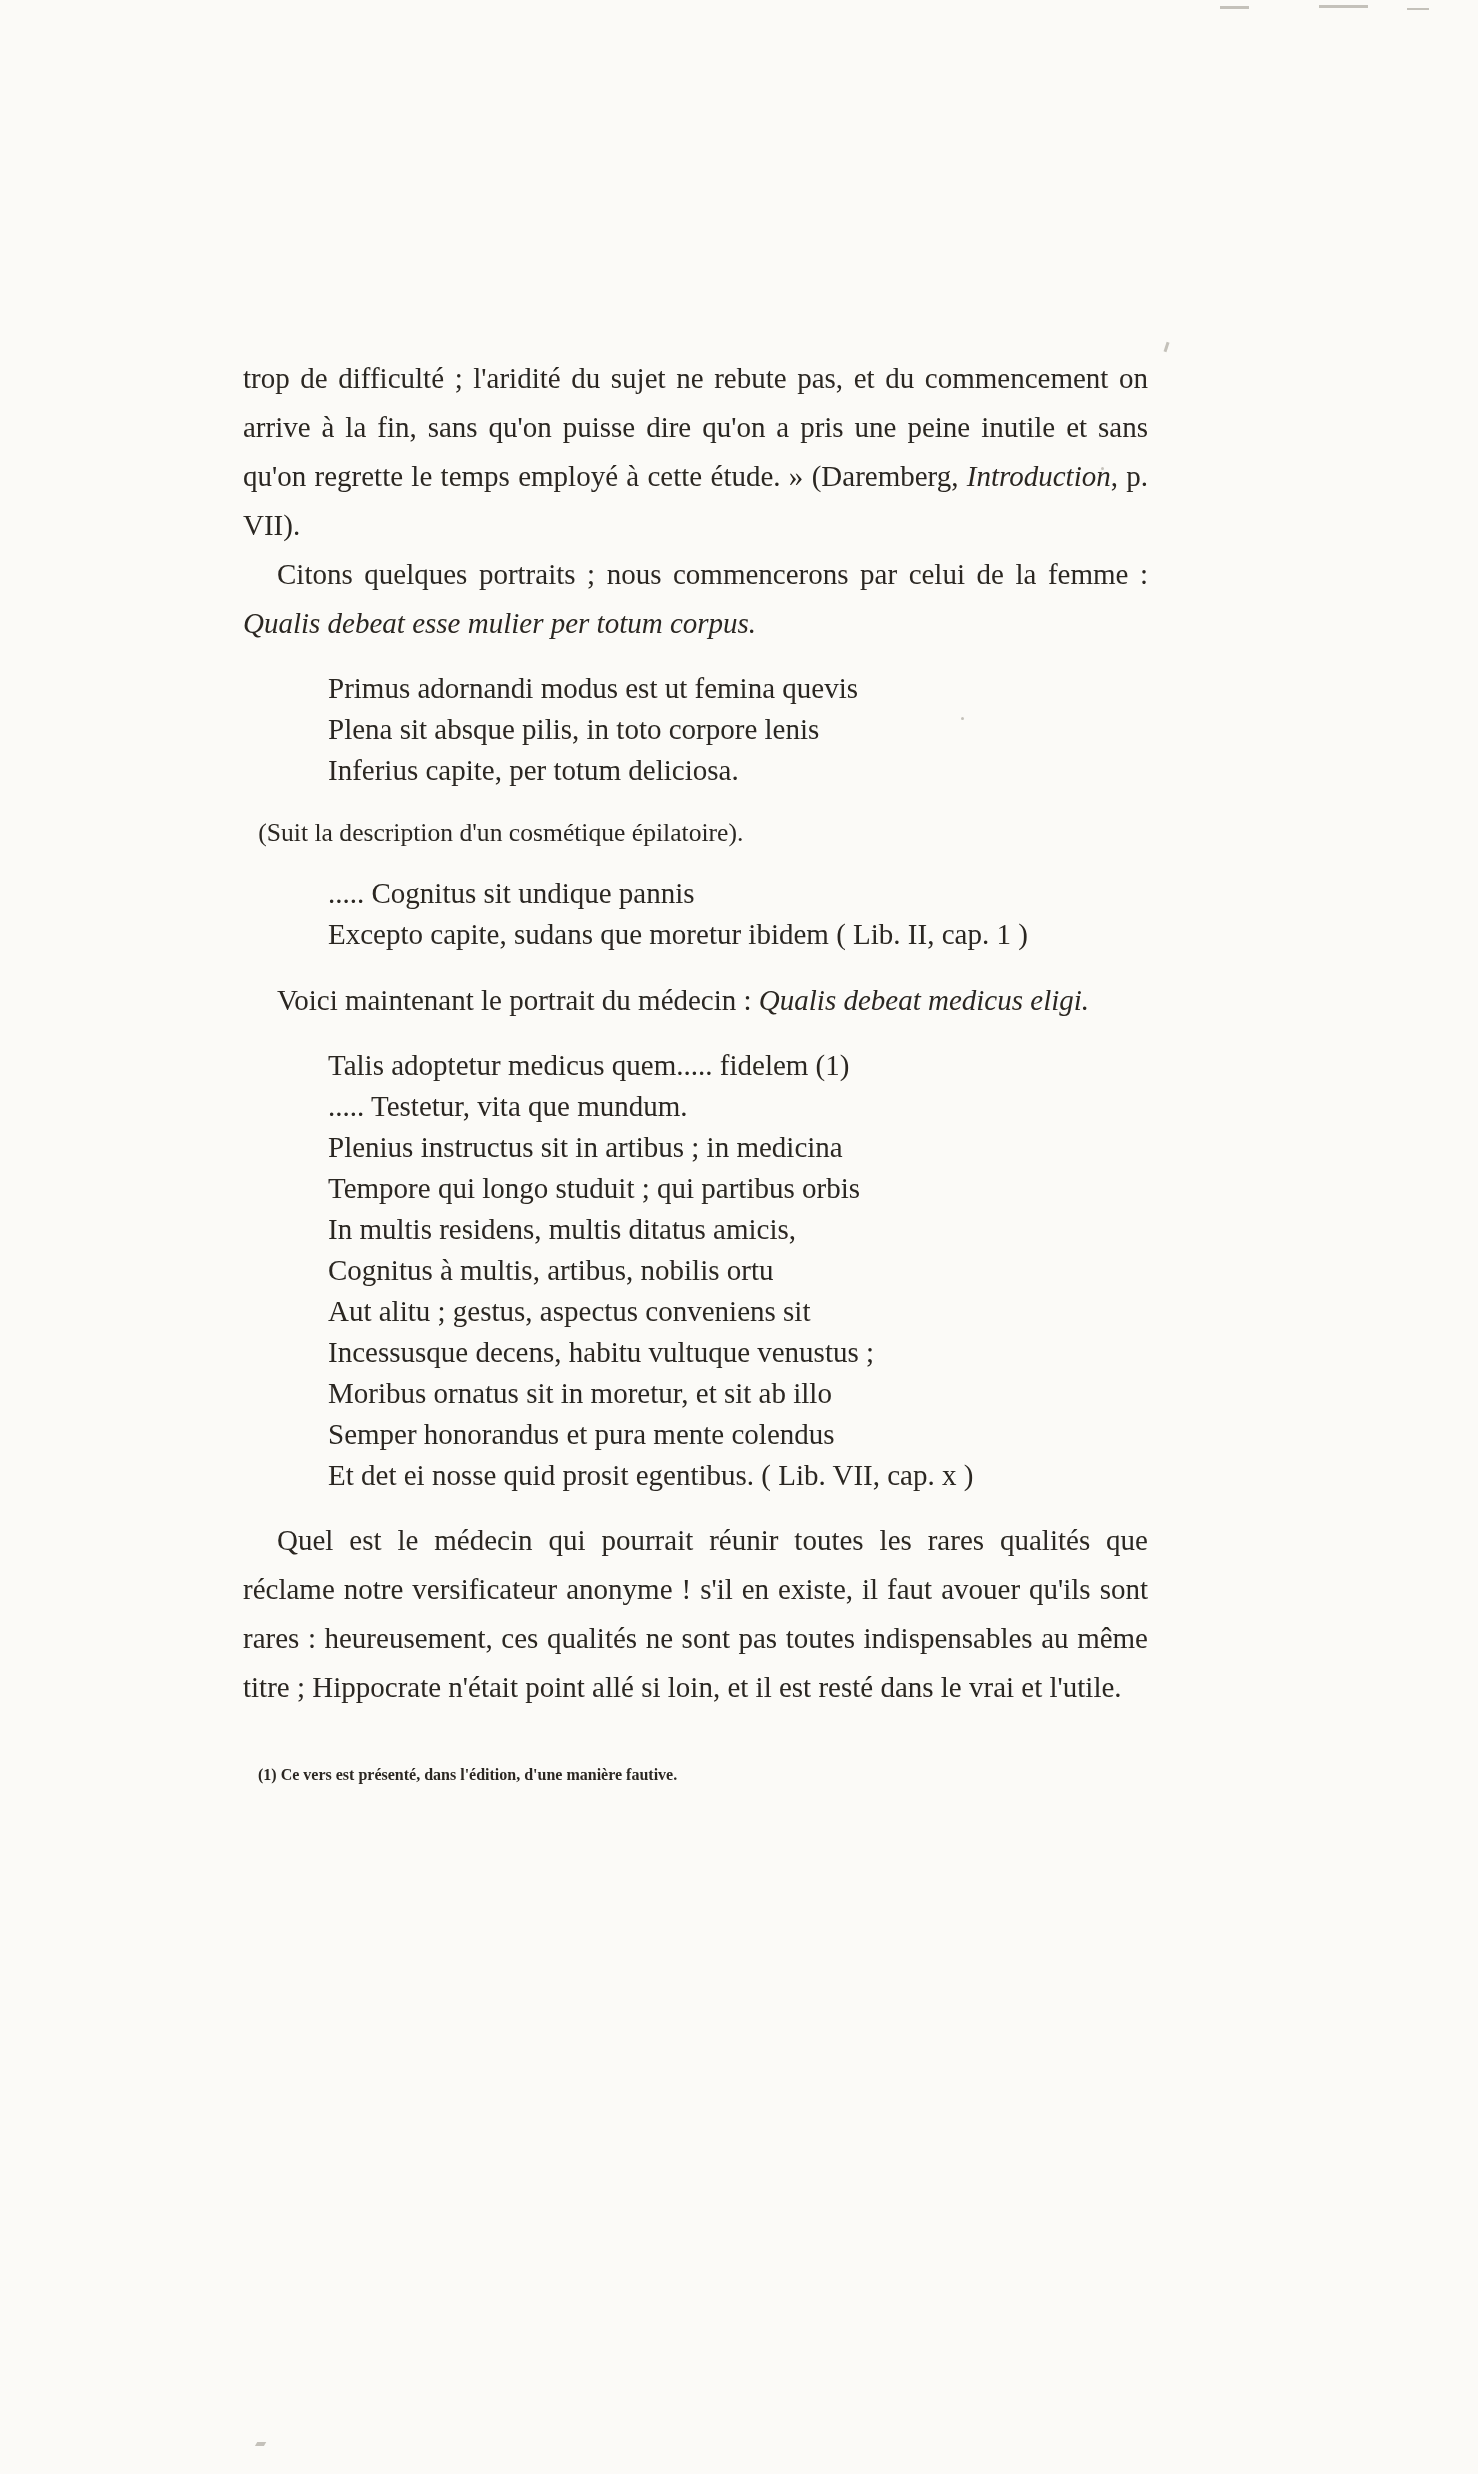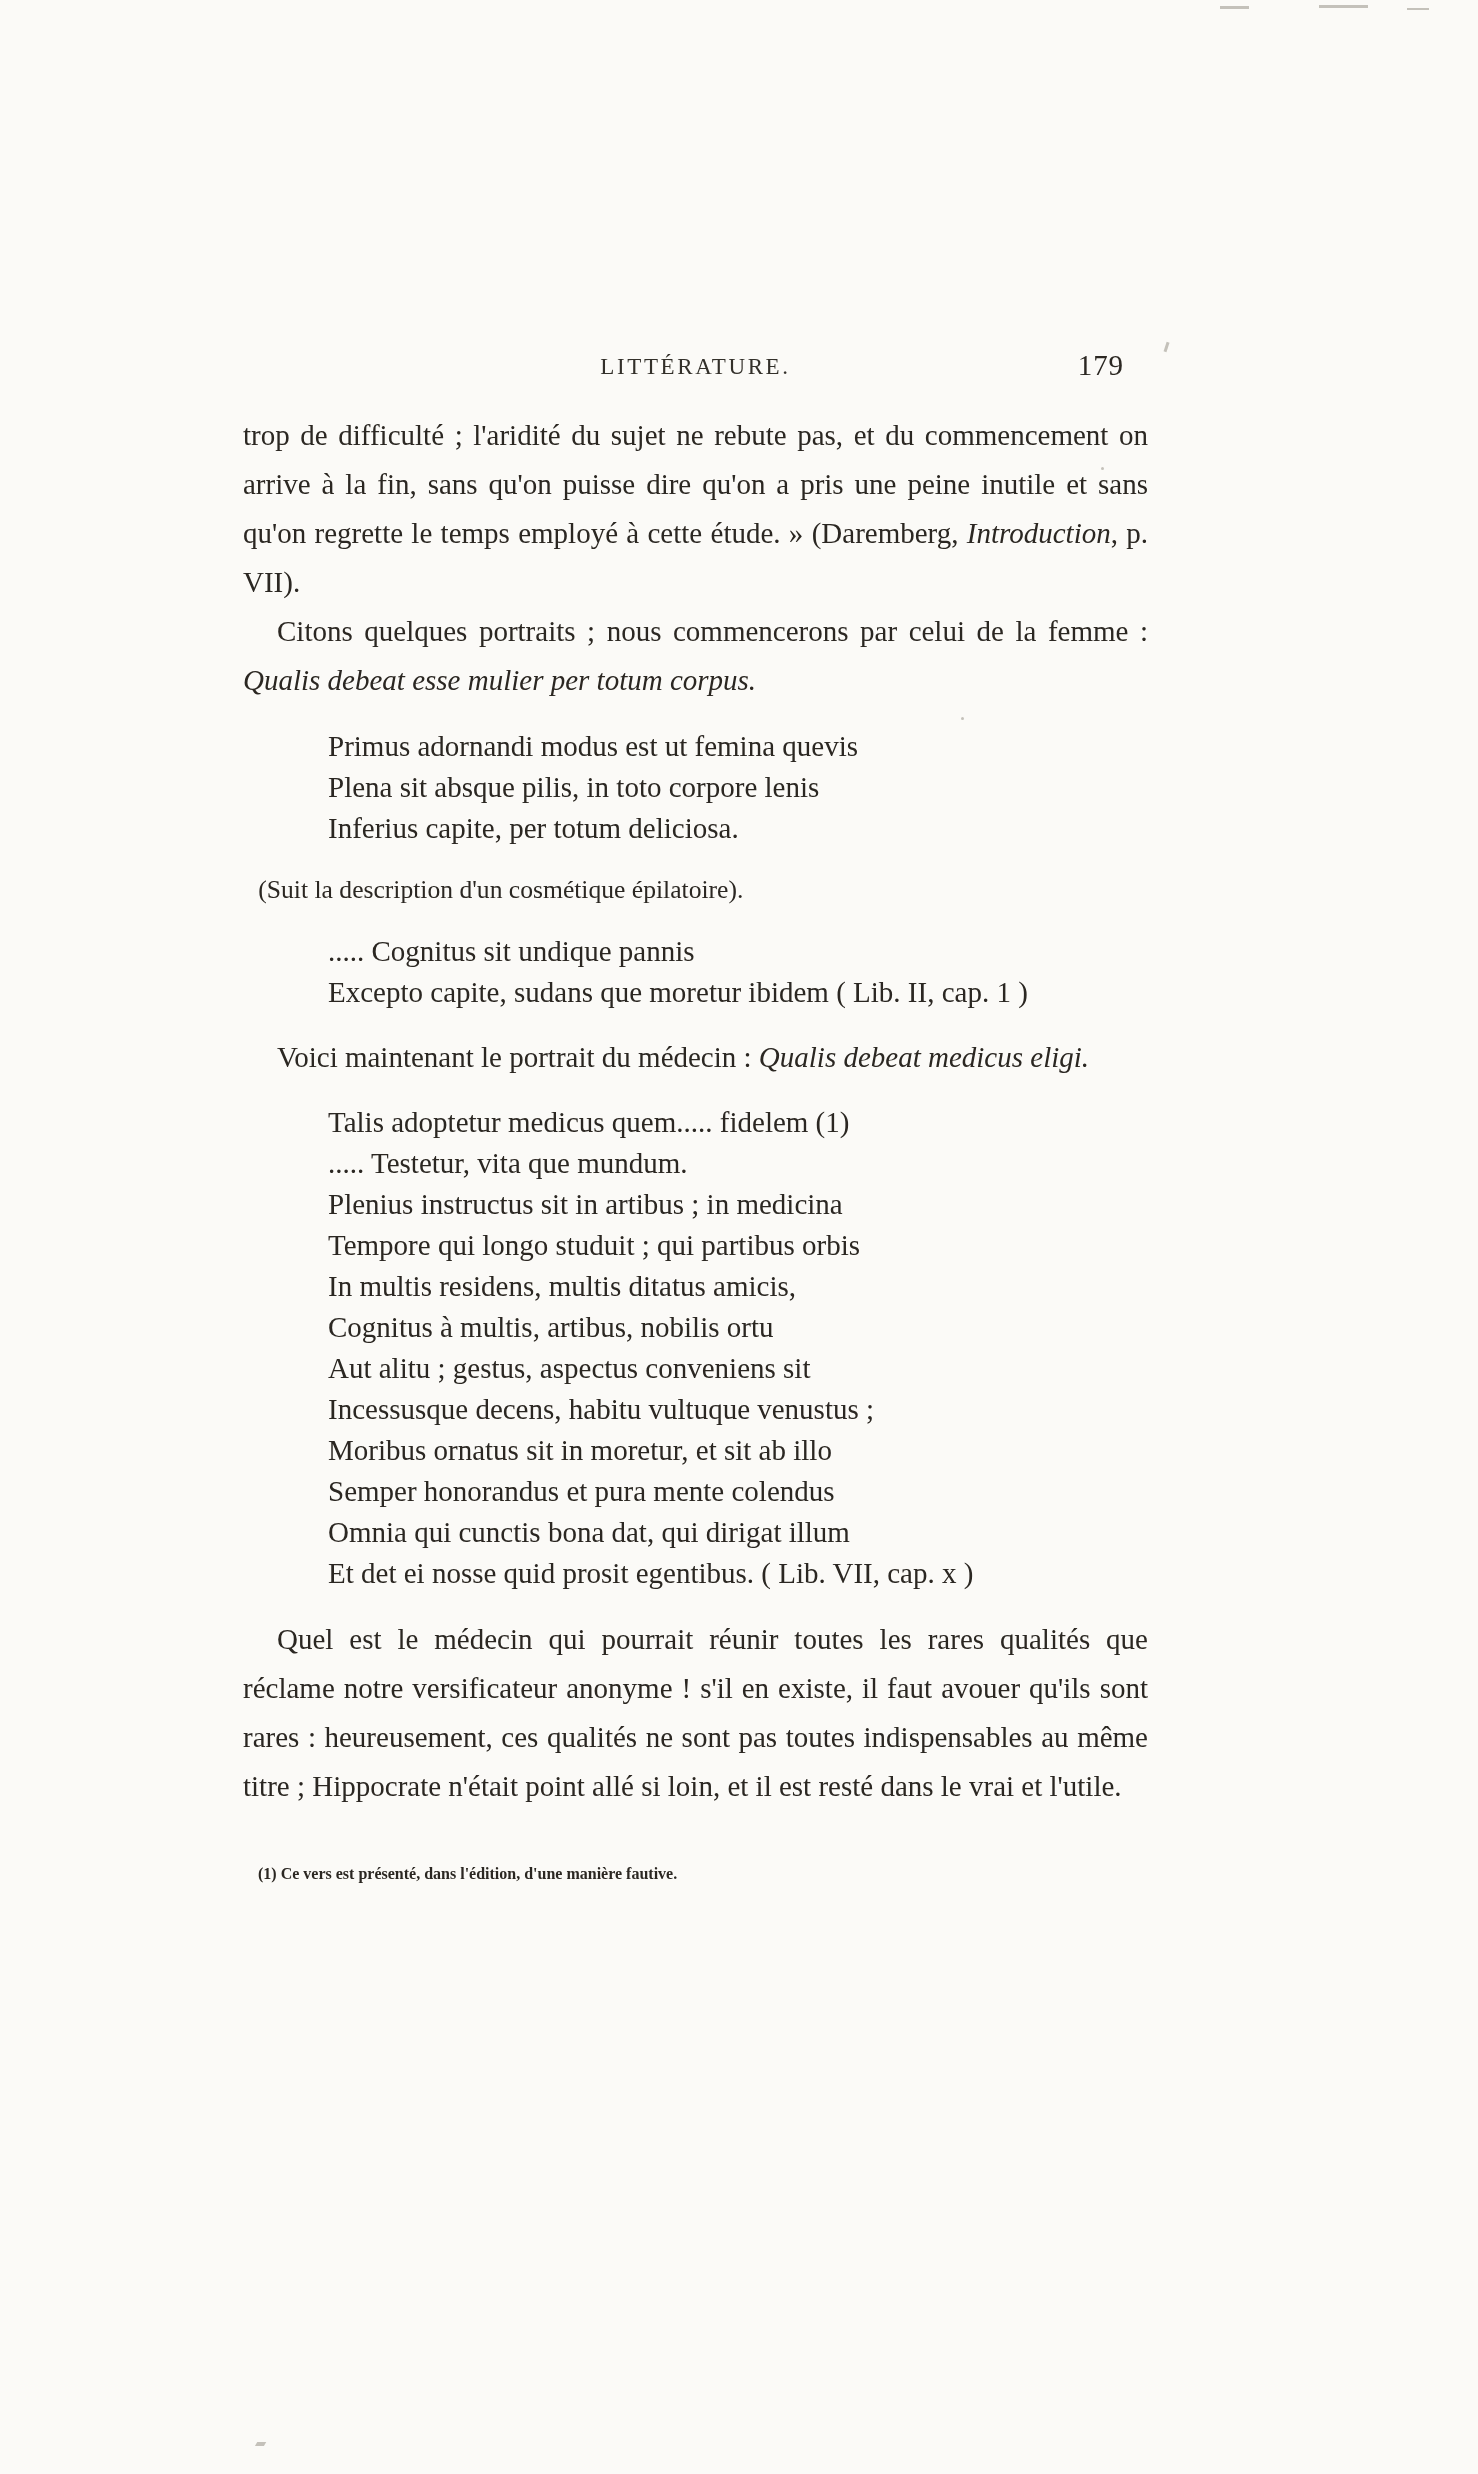--- a/index.html
+++ b/index.html
@@ -97,24 +97,20 @@
   <div class="scan-mark m1"></div>
   <div class="scan-mark m2"></div>
   <div class="scan-mark m3"></div>
   <div class="scan-mark m4"></div>
   <div class="scan-mark m5"></div>
   <div class="scan-mark m6"></div>
   <div class="scan-mark m7"></div>
 
   <div class="text-block">
 
-    <header class="running-head">
-      <span class="running-title">LITTÉRATURE.</span>
-      <span class="page-number">179</span>
-    </header>
 
     <p class="body-para"><span>trop de difficulté ; l'aridité du sujet ne rebute pas, et du commencement on arrive à la fin, sans qu'on puisse dire qu'on a pris une peine inutile et sans qu'on regrette le temps employé à cette étude. » (Daremberg, </span><span class="italic">Introduction</span><span>, p. VII).</span></p>
 
     <p class="body-para indent"><span>Citons quelques portraits ; nous commencerons par celui de la femme : </span><span class="italic">Qualis debeat esse mulier per totum corpus.</span></p>
 
     <div class="verse">
       <div class="verse-line">Primus adornandi modus est ut femina quevis</div>
       <div class="verse-line">Plena sit absque pilis, in toto corpore lenis</div>
       <div class="verse-line">Inferius capite, per totum deliciosa.</div>
     </div>
@@ -132,21 +128,20 @@
       <div class="verse-line">Talis adoptetur medicus quem..... fidelem (1)</div>
       <div class="verse-line">..... Testetur, vita que mundum.</div>
       <div class="verse-line">Plenius instructus sit in artibus ; in medicina</div>
       <div class="verse-line">Tempore qui longo studuit ; qui partibus orbis</div>
       <div class="verse-line">In multis residens, multis ditatus amicis,</div>
       <div class="verse-line">Cognitus à multis, artibus, nobilis ortu</div>
       <div class="verse-line">Aut alitu ; gestus, aspectus conveniens sit</div>
       <div class="verse-line">Incessusque decens, habitu vultuque venustus ;</div>
       <div class="verse-line">Moribus ornatus sit in moretur, et sit ab illo</div>
       <div class="verse-line">Semper honorandus et pura mente colendus</div>
-      <div class="verse-line">Omnia qui cunctis bona dat, qui dirigat illum</div>
       <div class="verse-line">Et det ei nosse quid prosit egentibus. ( Lib. VII, cap. x )</div>
     </div>
 
     <p class="body-para indent"><span>Quel est le médecin qui pourrait réunir toutes les rares qualités que réclame notre versificateur anonyme ! s'il en existe, il faut avouer qu'ils sont rares : heureusement, ces qualités ne sont pas toutes indispensables au même titre ; Hippocrate n'était point allé si loin, et il est resté dans le vrai et l'utile.</span></p>
 
     <div class="footnote">(1) Ce vers est présenté, dans l'édition, d'une manière fautive.</div>
 
   </div>
 </div>
 

